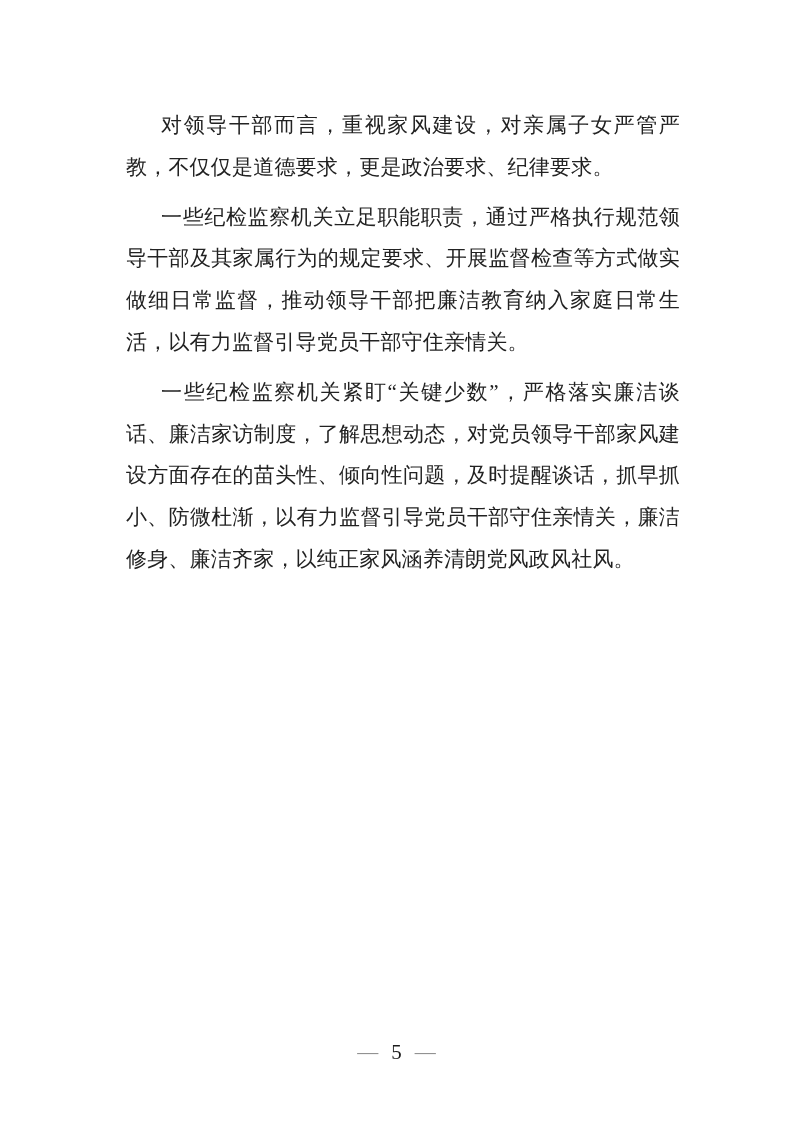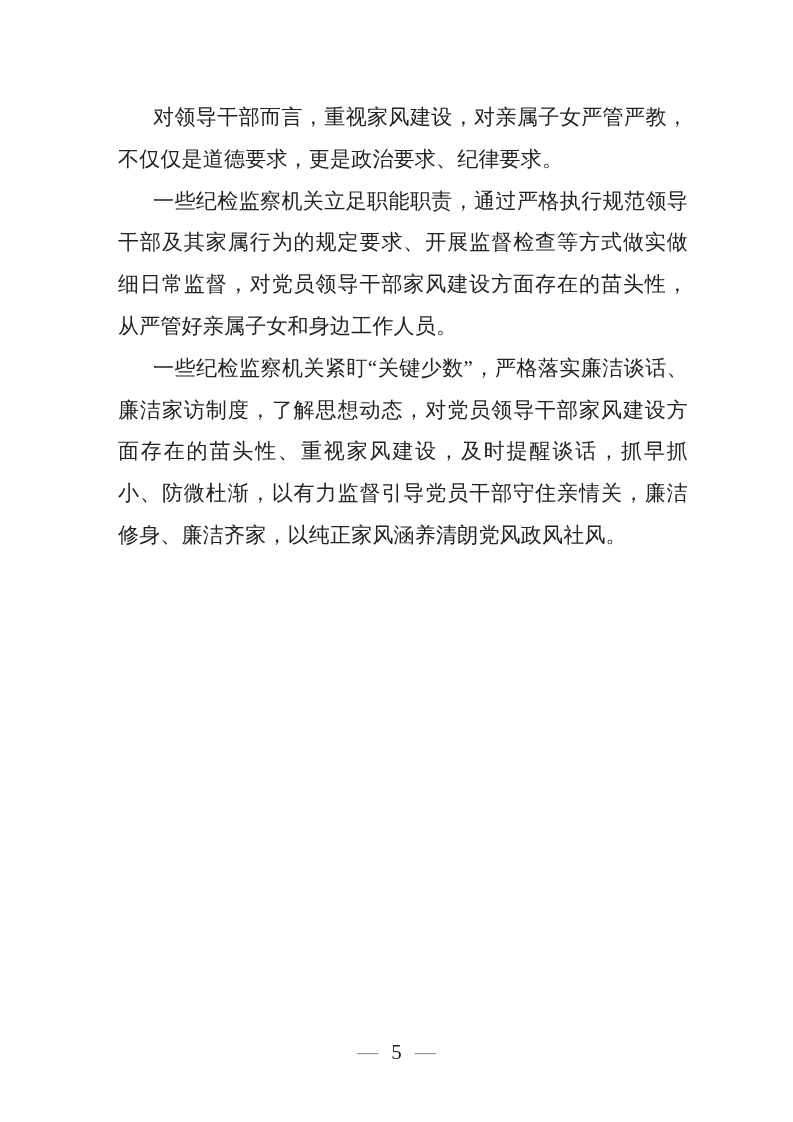--- a/index.html
+++ b/index.html
@@ -20,21 +20,21 @@
     left: 118px;
     top: 97px;
     width: 570px;
     font-size: 21px;
     line-height: 41.8px;
     color: #222222;
     text-align: justify;
     letter-spacing: 0.2px;
   }
   .body-text p {
-    margin: 0;
+    margin: 8px;
     padding: 0;
     text-indent: 35px;
     word-break: break-all;
   }
   .page-footer {
     position: absolute;
     left: 0;
     top: 1038px;
     width: 100%;
     text-align: center;
@@ -52,21 +52,21 @@
     color: #1c1c1c;
   }
 </style>
 </head>
 <body>
 
 <div class="page">
 
   <div class="body-text">
     <p>对领导干部而言，重视家风建设，对亲属子女严管严教，不仅仅是道德要求，更是政治要求、纪律要求。</p>
-    <p>一些纪检监察机关立足职能职责，通过严格执行规范领导干部及其家属行为的规定要求、开展监督检查等方式做实做细日常监督，对党员领导干部家风建设方面存在的苗头性，从严管好亲属子女和身边工作人员。</p>
-    <p>一些纪检监察机关紧盯“关键少数”，严格落实廉洁谈话、廉洁家访制度，了解思想动态，对党员领导干部家风建设方面存在的苗头性、重视家风建设，及时提醒谈话，抓早抓小、防微杜渐，以有力监督引导党员干部守住亲情关，廉洁修身、廉洁齐家，以纯正家风涵养清朗党风政风社风。</p>
+    <p>一些纪检监察机关立足职能职责，通过严格执行规范领导干部及其家属行为的规定要求、开展监督检查等方式做实做细日常监督，推动领导干部把廉洁教育纳入家庭日常生活，以有力监督引导党员干部守住亲情关。</p>
+    <p>一些纪检监察机关紧盯“关键少数”，严格落实廉洁谈话、廉洁家访制度，了解思想动态，对党员领导干部家风建设方面存在的苗头性、倾向性问题，及时提醒谈话，抓早抓小、防微杜渐，以有力监督引导党员干部守住亲情关，廉洁修身、廉洁齐家，以纯正家风涵养清朗党风政风社风。</p>
   </div>
 
   <div class="page-footer">
     <span class="footer-dash">—</span><span class="footer-page-number">5</span><span class="footer-dash">—</span>
   </div>
 
 </div>
 
 </body></html>

